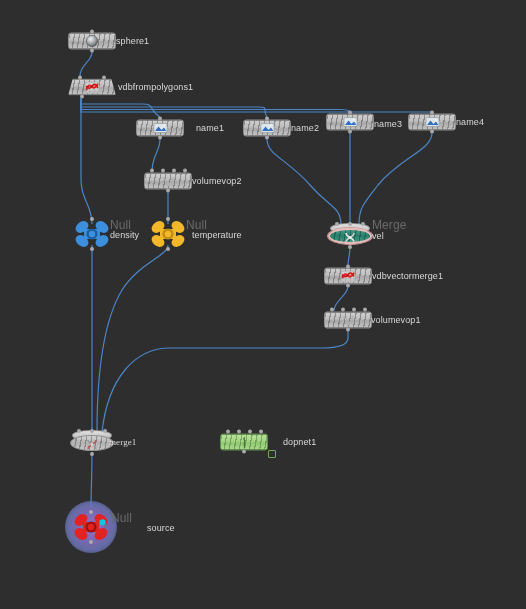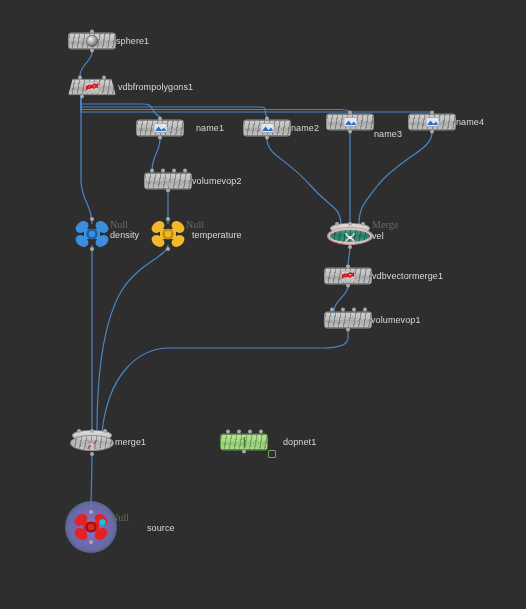--- a/index.html
+++ b/index.html
@@ -149,25 +149,24 @@
     color: #d9d9d9;
     font-size: 9px;
     line-height: 11px;
     white-space: nowrap;
     transform: translateY(-50%);
     letter-spacing: 0.1px;
   }
   .sublabel {
     position: absolute;
     color: #6a6a6a;
-    font-size: 10px;
+    font-size: 12px;
     line-height: 8px;
     white-space: nowrap;
     letter-spacing: 0.1px;
-    font-family: Liberation Serif, serif;
   }
   .dop-indicator {
     position: absolute;
     width: 6px; height: 6px;
     border: 1px solid #6fa85a;
     background: #2e2e2e;
     border-radius: 1px;
   }
 </style>
 </head>
@@ -293,21 +292,21 @@
         <svg width="14" height="11" viewBox="0 0 14 11">
           <rect x="0.5" y="1" width="13" height="9" rx="1" fill="#dfe6ea" stroke="#8a9399" stroke-width="0.6"></rect>
           <path d="M1.5 8.5 L5 4 L8 7.5 L10.5 5 L12.8 8.5 Z" fill="#2f6fc4"></path>
           <circle cx="10.2" cy="3.4" r="1.3" fill="#e8eef2"></circle>
         </svg>
       </div>
     </div>
     <div class="pin" style="left:50%; top:-1px;"></div>
     <div class="pin" style="left:50%; top:18px;"></div>
   </div>
-  <div class="label" style="left:374px; top:134px;">name3</div>
+  <div class="label" style="left:374px; top:124px;">name3</div>
 
   <div class="node" style="left:432px; top:122px;">
     <div class="sop">
       <div class="stripes"></div>
       <div class="glyph">
         <svg width="14" height="11" viewBox="0 0 14 11">
           <rect x="0.5" y="1" width="13" height="9" rx="1" fill="#dfe6ea" stroke="#8a9399" stroke-width="0.6"></rect>
           <path d="M1.5 8.5 L5 4 L8 7.5 L10.5 5 L12.8 8.5 Z" fill="#2f6fc4"></path>
           <circle cx="10.2" cy="3.4" r="1.3" fill="#e8eef2"></circle>
         </svg>
@@ -448,21 +447,21 @@
             <circle cx="7" cy="5.5" r="1.6" fill="#d6d6d6"></circle>
           </svg>
         </div>
       </div>
     </div>
     <div class="pin" style="left:9px; top:1px;"></div>
     <div class="pin" style="left:22px; top:1px;"></div>
     <div class="pin" style="left:35px; top:1px;"></div>
     <div class="pin" style="left:22px; top:24px;"></div>
   </div>
-  <div class="label" style="left:115px; top:442px;">merge1</div>
+  <div class="label" style="left:109px; top:442px;font-family:Liberation Serif, serif;">merge1</div>
 
   <div class="node" style="left:244px; top:442px;">
     <div class="sop green">
       <div class="stripes"></div>
       <div class="glyph">
         <svg width="12" height="12" viewBox="0 0 12 12">
           <path d="M6 1.2 C4.2 3.2 7.6 4.4 6 6.2 C4.6 7.8 7 9 6 10.8" stroke="#4d7a3c" stroke-width="1.5" fill="none" stroke-linecap="round"></path>
         </svg>
       </div>
     </div>

